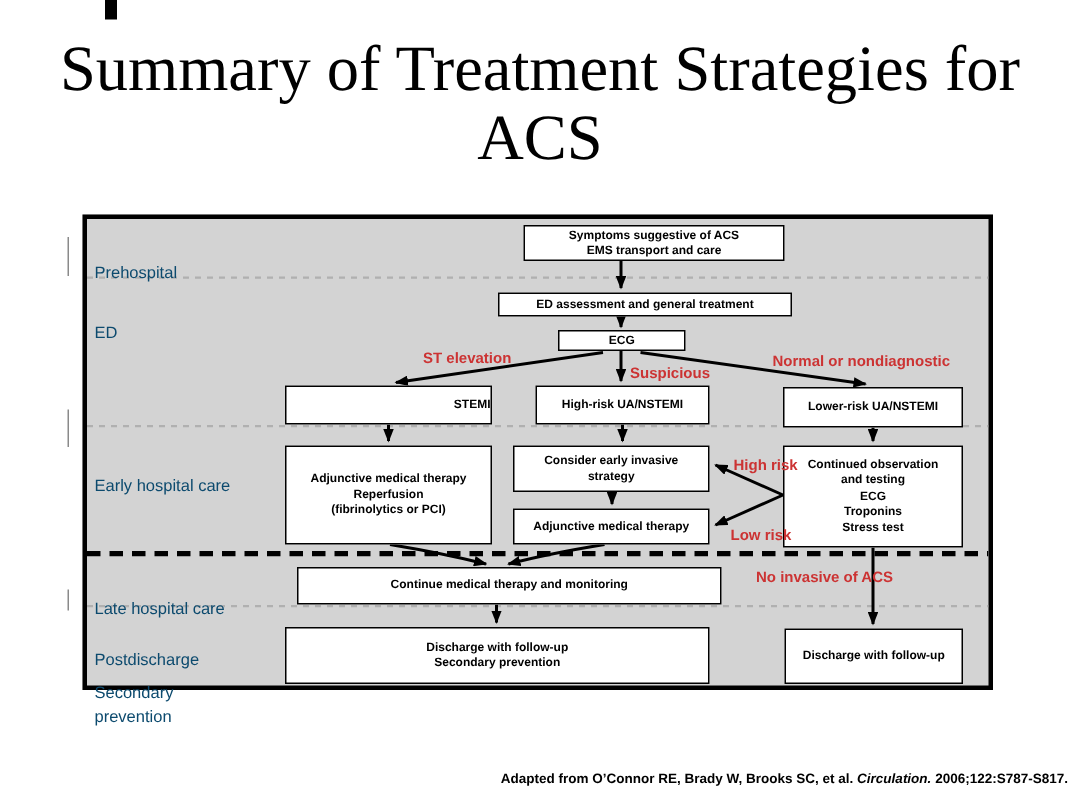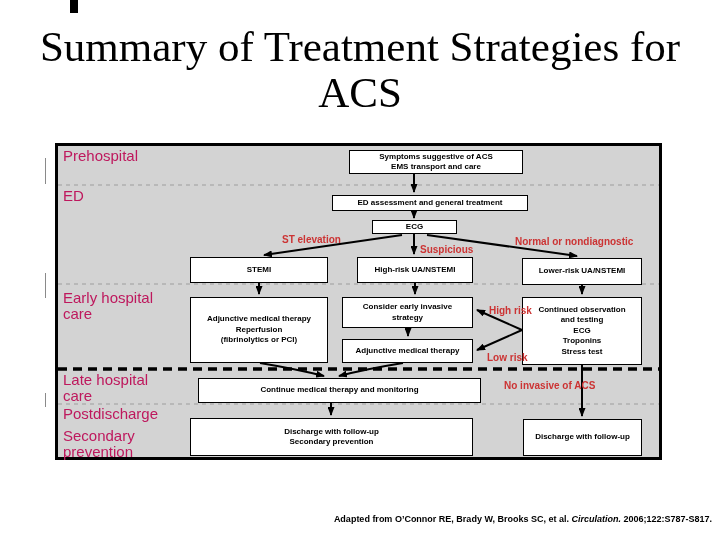--- a/index.html
+++ b/index.html
@@ -9,21 +9,21 @@
   .title{position:absolute;left:0;top:24px;width:720px;text-align:center;color:#000;
          font-family:"Liberation Serif","DejaVu Serif",serif;font-weight:400;
          font-size:43px;line-height:46px;}
   .chart{position:absolute;left:55px;top:143px;width:601px;height:311px;
          background:#d3d3d3;border:3px solid #000;}
   .chart svg{position:absolute;left:0;top:0;z-index:1;}
   .fbox{position:absolute;z-index:2;background:#ffffff;border:1.5px solid #000;
         display:flex;flex-direction:column;align-items:center;justify-content:center;
         text-align:center;font-size:8px;font-weight:bold;line-height:10.5px;color:#000;
         box-sizing:border-box;}
-  .phase{position:absolute;z-index:2;color:#be185d;font-size:15px;line-height:16px;}
+  .phase{position:absolute;z-index:2;color:#0c4a6e;font-size:11px;line-height:16px;margin-top:26px;}
   .rlabel{position:absolute;z-index:3;color:#cc3333;font-size:10px;font-weight:bold;
           white-space:nowrap;}
   .tick{position:absolute;width:1px;background:#8a8a8a;}
   .citation{position:absolute;left:0;top:514px;width:712px;text-align:right;
             font-size:9px;font-weight:bold;color:#000;}
   .citation .it{font-style:italic;}
   .arrow{stroke:#000;stroke-width:2;fill:none;}
 </style>
 </head>
 <body>
@@ -85,21 +85,21 @@
     </div>
 
     <div class="fbox" style="left:274px;top:49px;width:196px;height:16px;">
       <div>ED assessment and general treatment</div>
     </div>
 
     <div class="fbox" style="left:314px;top:74px;width:85px;height:14px;">
       <div>ECG</div>
     </div>
 
-    <div class="fbox" style="left:132px;top:111px;width:138px;height:26px;">
+    <div class="fbox" style="left:132px;top:111px;width:138px;height:26px;align-items:flex-end;">
       <div>STEMI</div>
     </div>
 
     <div class="fbox" style="left:464px;top:112px;width:120px;height:27px;">
       <div>Lower-risk UA/NSTEMI</div>
     </div>
 
     <div class="fbox" style="left:299px;top:111px;width:116px;height:26px;">
       <div>High-risk UA/NSTEMI</div>
     </div>

